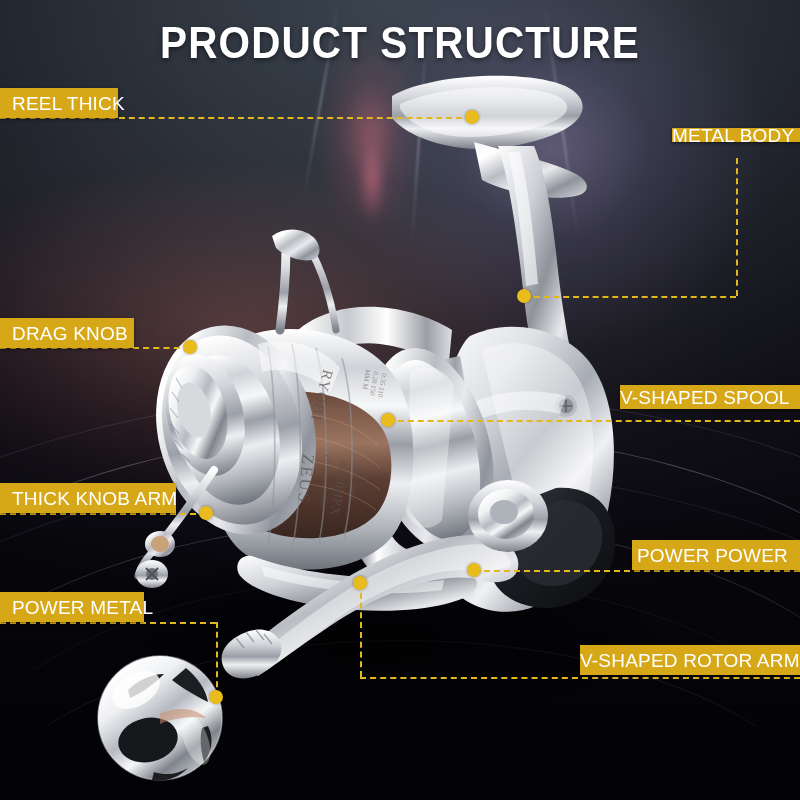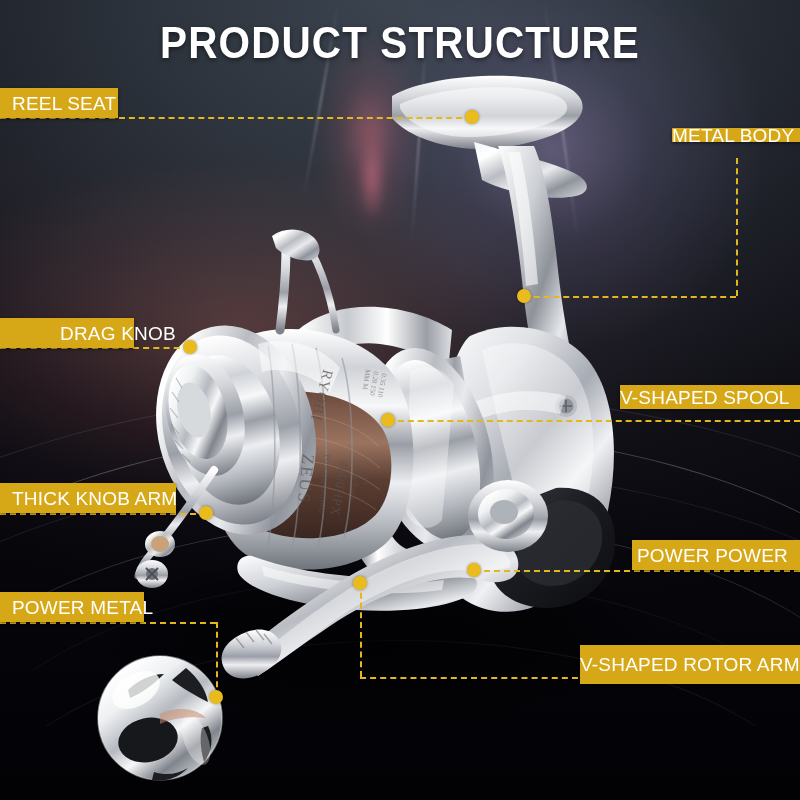--- a/index.html
+++ b/index.html
@@ -410,31 +410,31 @@
   <div class="engrave" style="left:372px; top:370px; font-size:7px; transform:rotate(100deg); transform-origin:left top; opacity:0.55;">MM  M</div>
   <div class="engrave" style="left:380px; top:372px; font-size:7px; transform:rotate(100deg); transform-origin:left top; opacity:0.55;">0.28  150</div>
   <div class="engrave" style="left:388px; top:374px; font-size:7px; transform:rotate(100deg); transform-origin:left top; opacity:0.55;">0.35  110</div>
 
   <div id="title">PRODUCT STRUCTURE</div>
 
   <div id="callout-layer">
       <div class="leader-h" style="left: 0px; top: 117px; width: 472px;"></div>
       <div class="leader-dot" style="left: 465px; top: 110px;"></div>
       <div class="callout-box align-left" style="left: 0px; top: 88px; width: 118px; height: 30px;">
-        <span>REEL SEAT</span>
+        <span>REEL THICK</span>
       </div>
       <div class="leader-h" style="left: 524px; top: 296px; width: 212px;"></div>
       <div class="leader-v" style="left: 736px; top: 158px; height: 138px;"></div>
       <div class="leader-dot" style="left: 517px; top: 289px;"></div>
       <div class="callout-box align-right" style="left: 672px; top: 128px; width: 128px; height: 14px;">
         <span>METAL BODY</span>
       </div>
       <div class="leader-h" style="left: 0px; top: 347px; width: 190px;"></div>
       <div class="leader-dot" style="left: 183px; top: 340px;"></div>
-      <div class="callout-box align-left" style="left: 0px; top: 318px; width: 134px; height: 30px; padding-left: 48px;">
+      <div class="callout-box align-left" style="left: 0px; top: 318px; width: 134px; height: 30px;">
         <span>DRAG KNOB</span>
       </div>
       <div class="leader-h" style="left: 388px; top: 420px; width: 412px;"></div>
       <div class="leader-dot" style="left: 381px; top: 413px;"></div>
       <div class="callout-box align-right" style="left: 620px; top: 385px; width: 180px; height: 24px;">
         <span>V-SHAPED SPOOL</span>
       </div>
       <div class="leader-h" style="left: 0px; top: 513px; width: 206px;"></div>
       <div class="leader-dot" style="left: 199px; top: 506px;"></div>
       <div class="callout-box align-left" style="left: 0px; top: 483px; width: 176px; height: 30px;">
@@ -447,18 +447,18 @@
       </div>
       <div class="leader-h" style="left: 0px; top: 622px; width: 216px;"></div>
       <div class="leader-v" style="left: 216px; top: 622px; height: 75px;"></div>
       <div class="leader-dot" style="left: 209px; top: 690px;"></div>
       <div class="callout-box align-left" style="left: 0px; top: 592px; width: 144px; height: 30px;">
         <span>POWER METAL</span>
       </div>
       <div class="leader-h" style="left: 360px; top: 677px; width: 440px;"></div>
       <div class="leader-v" style="left: 360px; top: 583px; height: 94px;"></div>
       <div class="leader-dot" style="left: 353px; top: 576px;"></div>
-      <div class="callout-box align-right" style="left: 580px; top: 645px; width: 220px; height: 39px;">
+      <div class="callout-box align-right" style="left: 580px; top: 645px; width: 220px; height: 30px;">
         <span>V-SHAPED ROTOR ARM</span>
       </div>
     </div>
 
 </div>
 
 </body></html>

